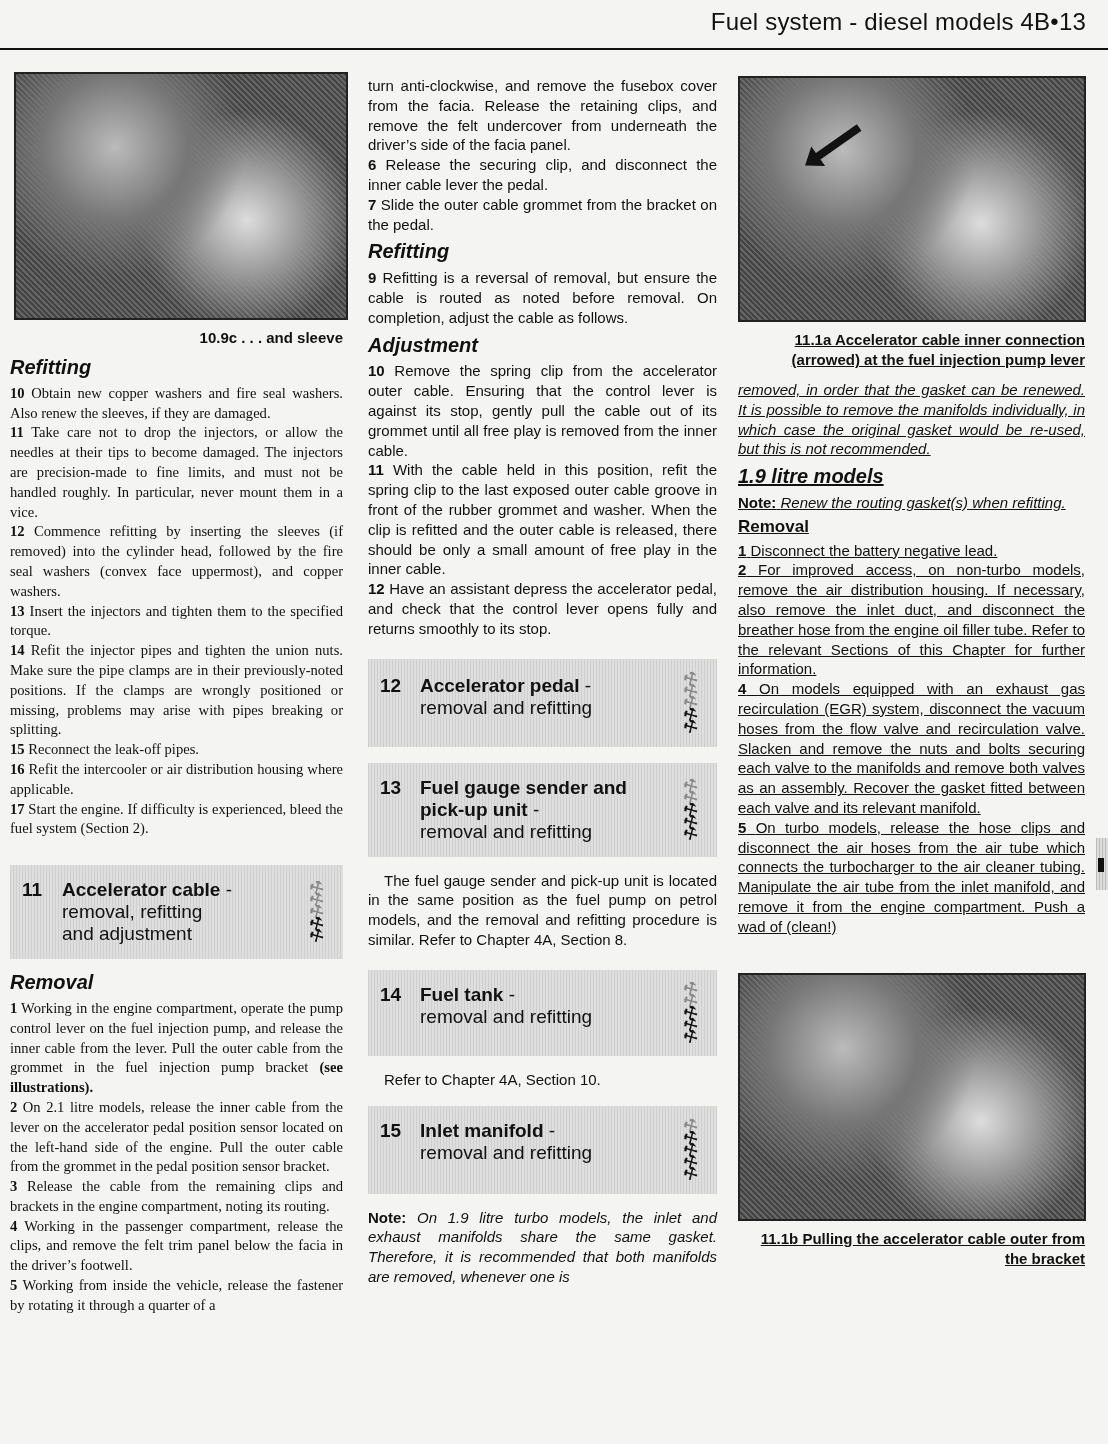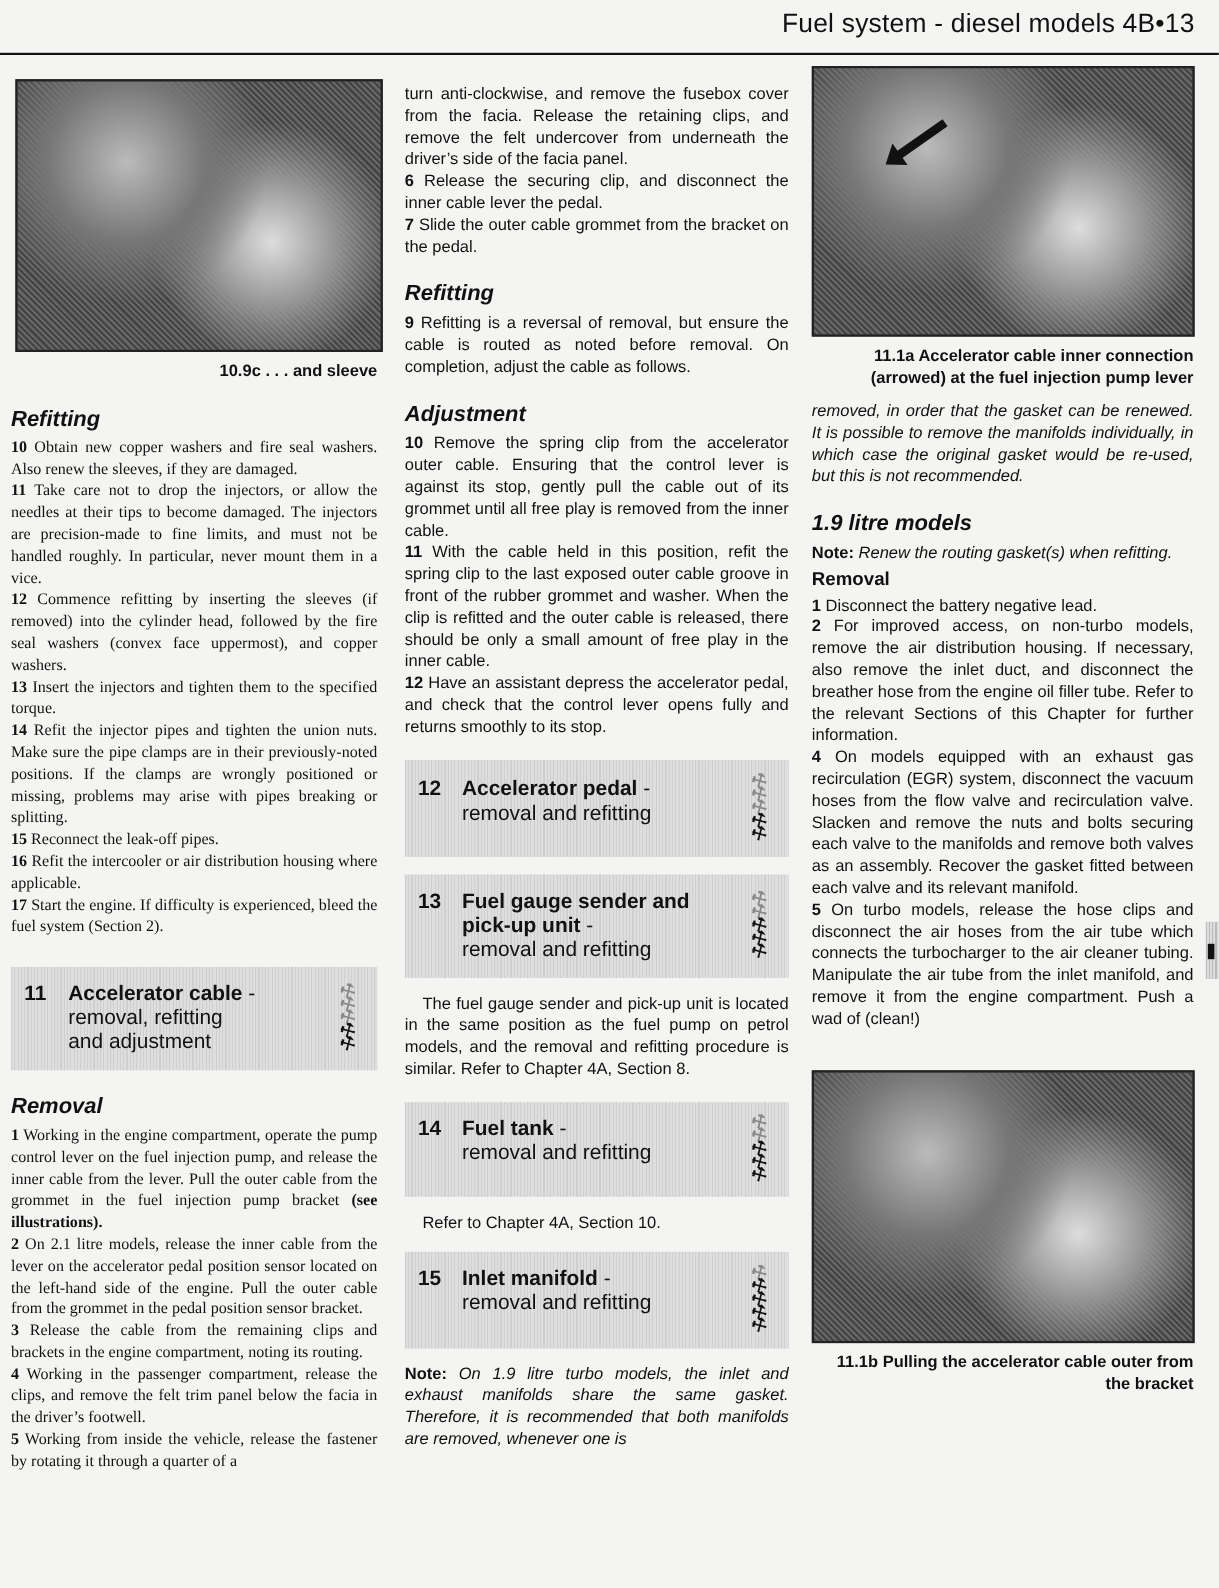--- a/index.html
+++ b/index.html
@@ -13,26 +13,26 @@
   }
   .page-header .title {
     position: absolute; right: 22px; top: 8px; font-size: 24px; letter-spacing: 0.2px;
   }
   .page-header .rule {
     position: absolute; left: 0; right: 0; top: 48px; height: 2px; background: #111;
   }
   .col { position: absolute; font-size: 15px; line-height: 19.8px; text-align: justify; }
   .col1 { left: 10px; top: 72px; width: 333px; }
   .col2 { left: 368px; top: 76px; width: 349px; }
-  .col3 { left: 738px; top: 60px; width: 347px; }
+  .col3 { left: 738px; top: 76px; width: 347px; text-decoration: underline; }
   .col1 p { font-size: 14.6px; font-family: Liberation Serif, serif; }
   p { margin: 0; }
   .n { font-weight: bold; }
   h3.sub {
-    font-style: italic; font-weight: bold; font-size: 20px; margin: 24px 0 6px 0;
+    font-style: italic; font-weight: bold; font-size: 20px; margin: 8px 0 6px 0;
   }
   h4.plain { font-weight: bold; font-size: 17px; margin: 4px 0 4px 0; }
   .photo {
     position: relative; border: 2px solid #222; overflow: hidden;
     background:
       radial-gradient(circle at 30% 30%, #bbb 0, #777 25%, transparent 45%),
       radial-gradient(circle at 70% 60%, #ddd 0, #999 20%, transparent 40%),
       repeating-linear-gradient(45deg, #444 0 2px, #666 2px 4px),
       #555;
   }

